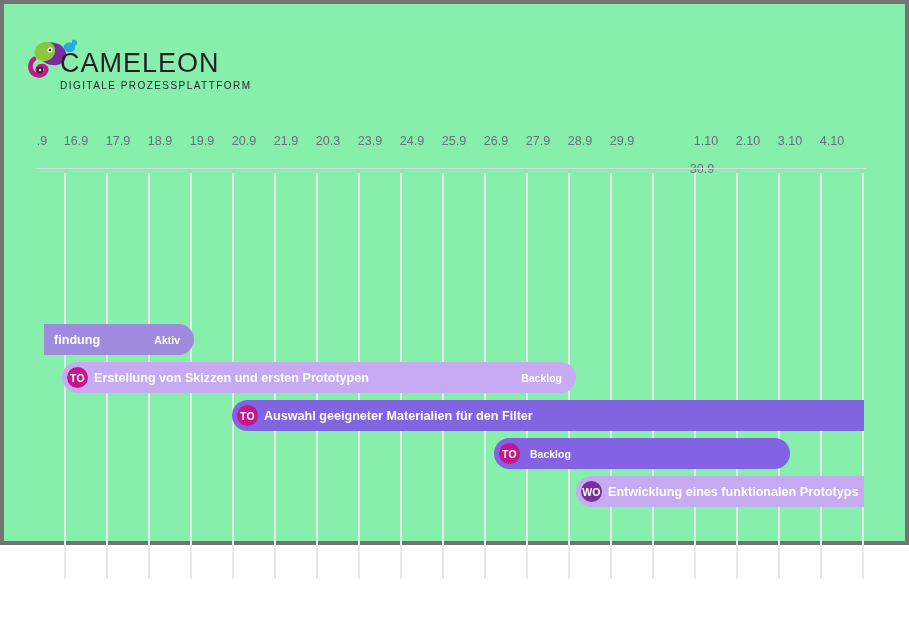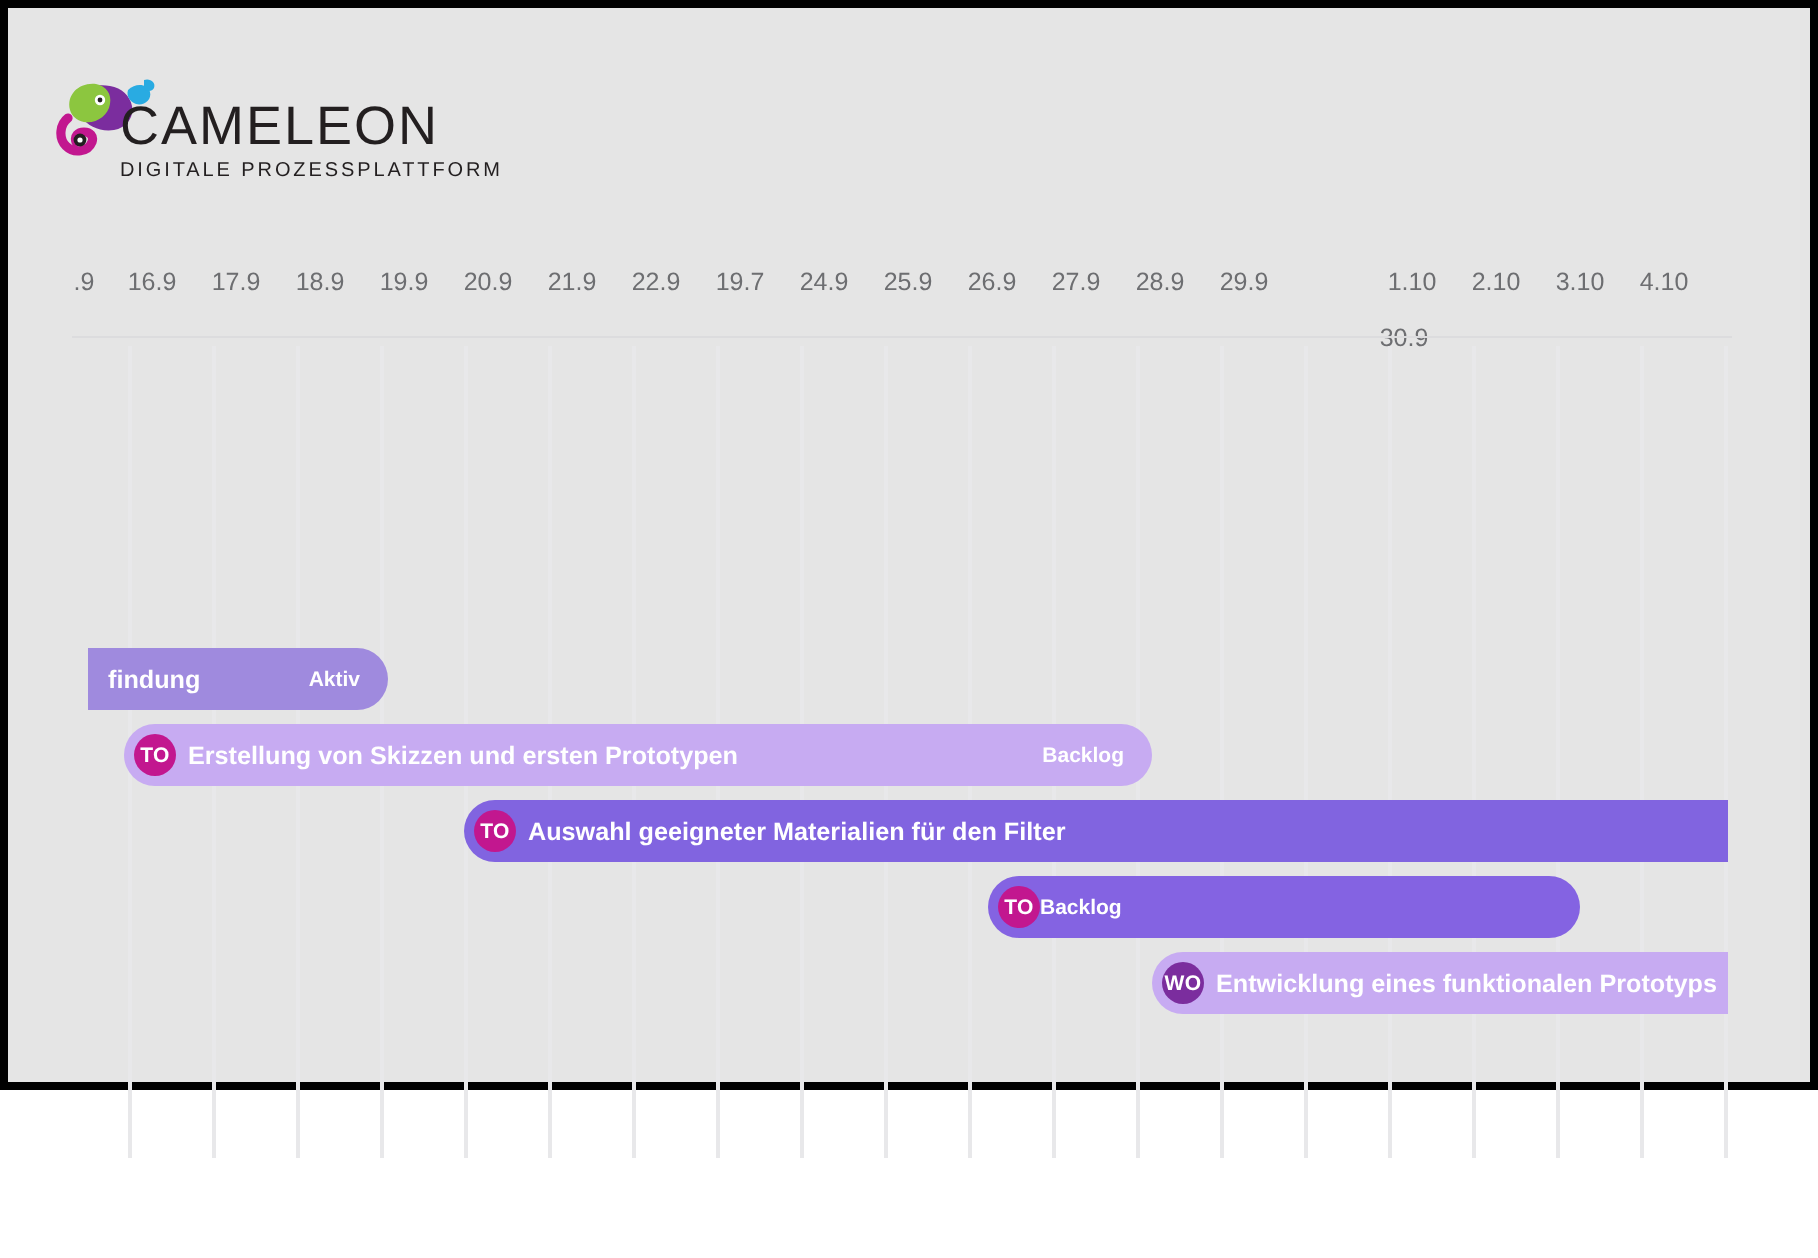--- a/index.html
+++ b/index.html
@@ -11,22 +11,22 @@
     width: 909px;
     height: 629px;
     font-family: "Liberation Sans", sans-serif;
     overflow: hidden;
   }
   #frame {
     position: absolute;
     left: 0; top: 0;
     width: 909px; height: 545px;
     box-sizing: border-box;
-    border: 4px solid #000000;
-    background: #e5e5e5;
+    border: 4px solid #737373;
+    background: #86efac;
   }
   #canvas {
     position: absolute;
     left: 0; top: 0;
     width: 909px; height: 629px;
   }
 
   
   #logo {
     position: absolute;
@@ -143,20 +143,21 @@
     white-space: nowrap;
     overflow: hidden;
   }
   .bar-title.no-avatar { margin-left: 10px; }
   .bar-status {
     flex: 0 0 auto;
     color: #ffffff;
     font-size: 10.5px;
     font-weight: bold;
     margin-right: 14px;
+    margin-left: 10px;
     white-space: nowrap;
   }
 </style>
 </head>
 <body>
 
 <div id="frame">
   <div id="canvas">
 
     <div id="logo">
@@ -181,22 +182,22 @@
 
     <div id="chart">
       <div id="axis">
           <div class="tick-label" style="left: 14px; width: 48px;">.9</div>
           <div class="tick-label" style="left: 48px; width: 48px;">16.9</div>
           <div class="tick-label" style="left: 90px; width: 48px;">17.9</div>
           <div class="tick-label" style="left: 132px; width: 48px;">18.9</div>
           <div class="tick-label" style="left: 174px; width: 48px;">19.9</div>
           <div class="tick-label" style="left: 216px; width: 48px;">20.9</div>
           <div class="tick-label" style="left: 258px; width: 48px;">21.9</div>
-          <div class="tick-label" style="left: 300px; width: 48px;">22.9</div>
-          <div class="tick-label" style="left: 342px; width: 48px;">19.7</div>
+          <div class="tick-label" style="left: 300px; width: 48px;">20.3</div>
+          <div class="tick-label" style="left: 342px; width: 48px;">23.9</div>
           <div class="tick-label" style="left: 384px; width: 48px;">24.9</div>
           <div class="tick-label" style="left: 426px; width: 48px;">25.9</div>
           <div class="tick-label" style="left: 468px; width: 48px;">26.9</div>
           <div class="tick-label" style="left: 510px; width: 48px;">27.9</div>
           <div class="tick-label" style="left: 552px; width: 48px;">28.9</div>
           <div class="tick-label" style="left: 594px; width: 48px;">29.9</div>
           <div class="tick-label" style="left: 674px; width: 48px; margin-top: 28px;">30.9</div>
           <div class="tick-label" style="left: 678px; width: 48px;">1.10</div>
           <div class="tick-label" style="left: 720px; width: 48px;">2.10</div>
           <div class="tick-label" style="left: 762px; width: 48px;">3.10</div>

